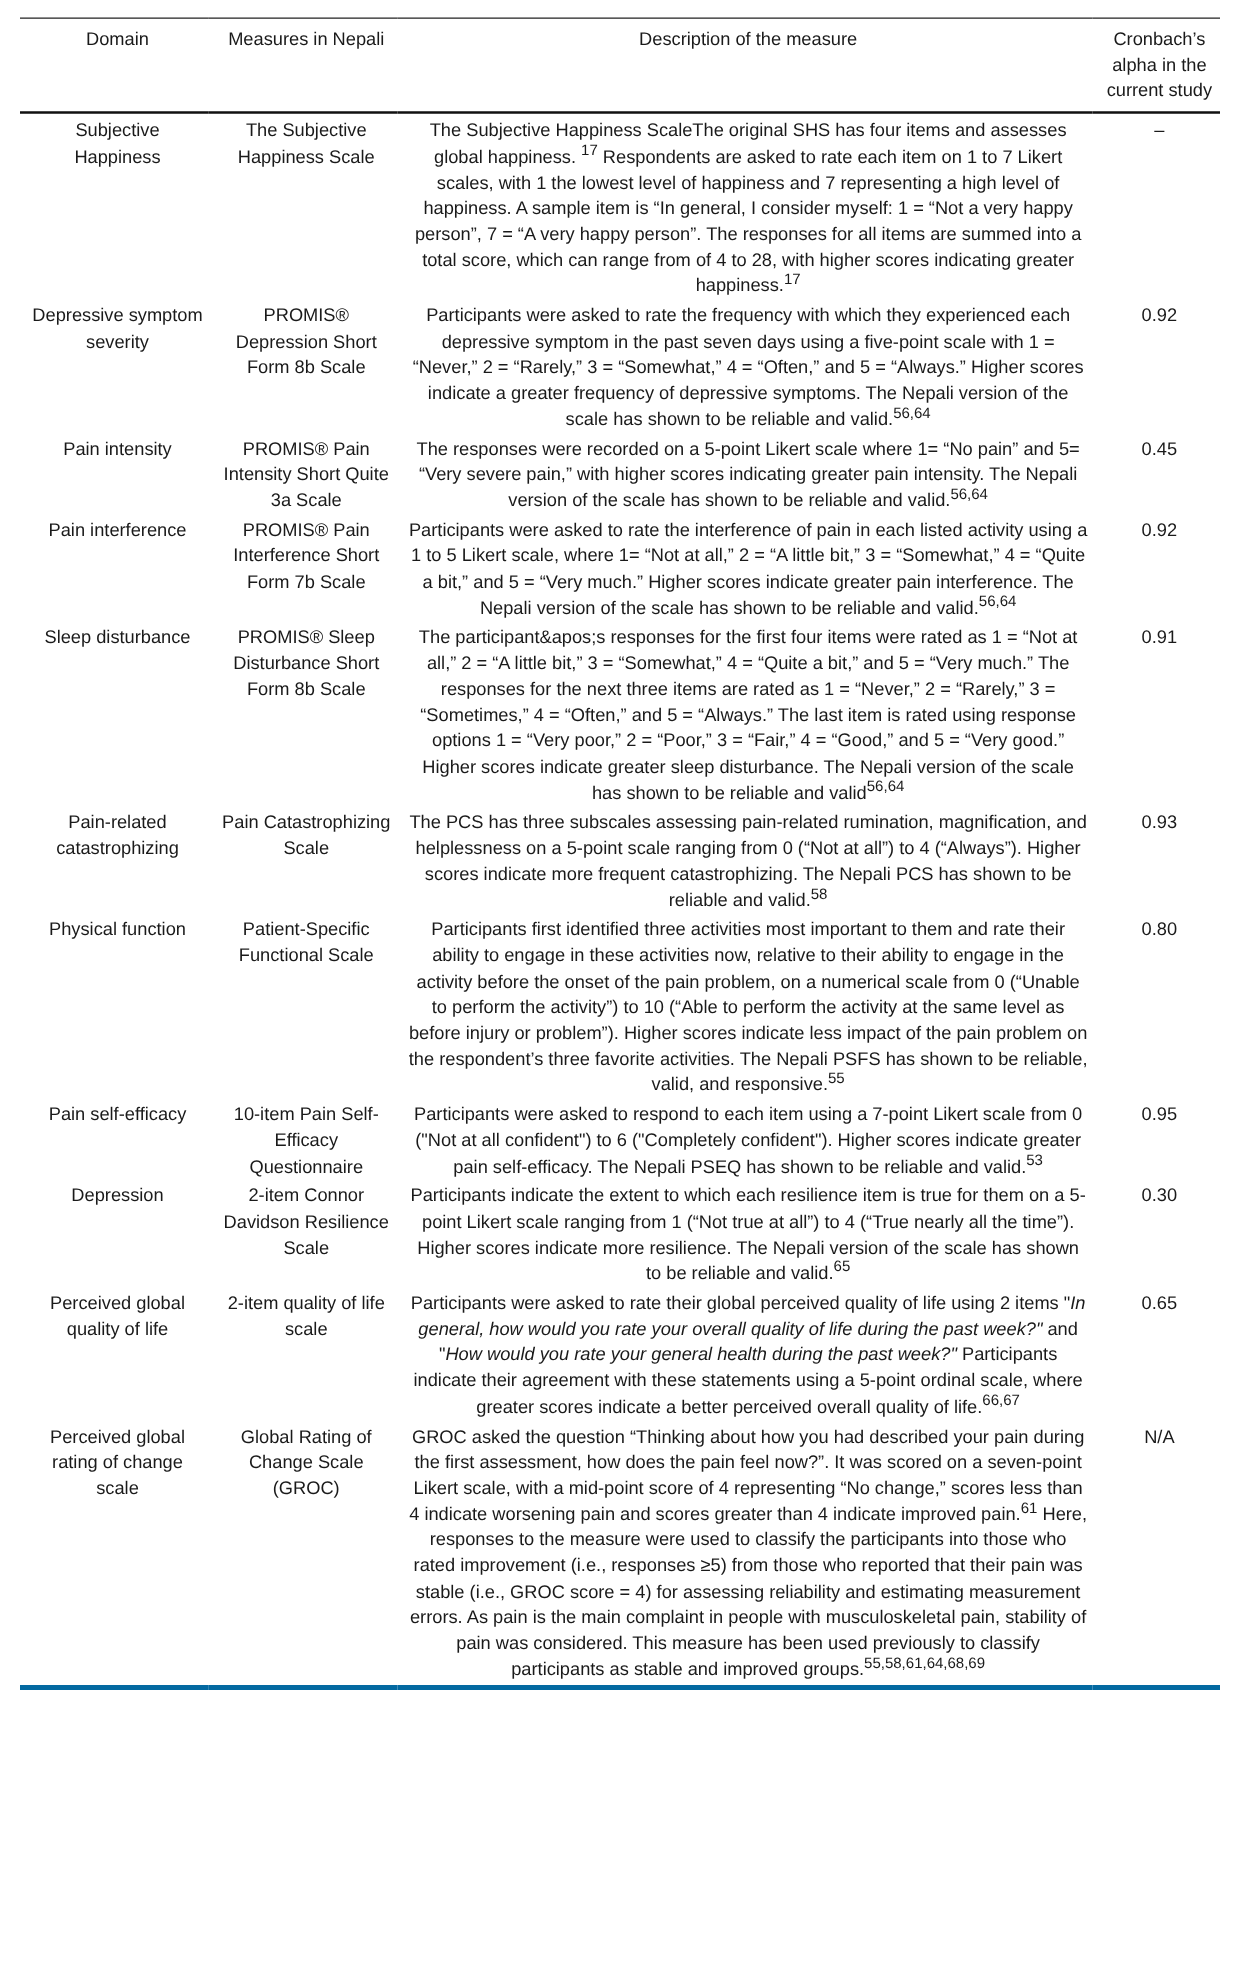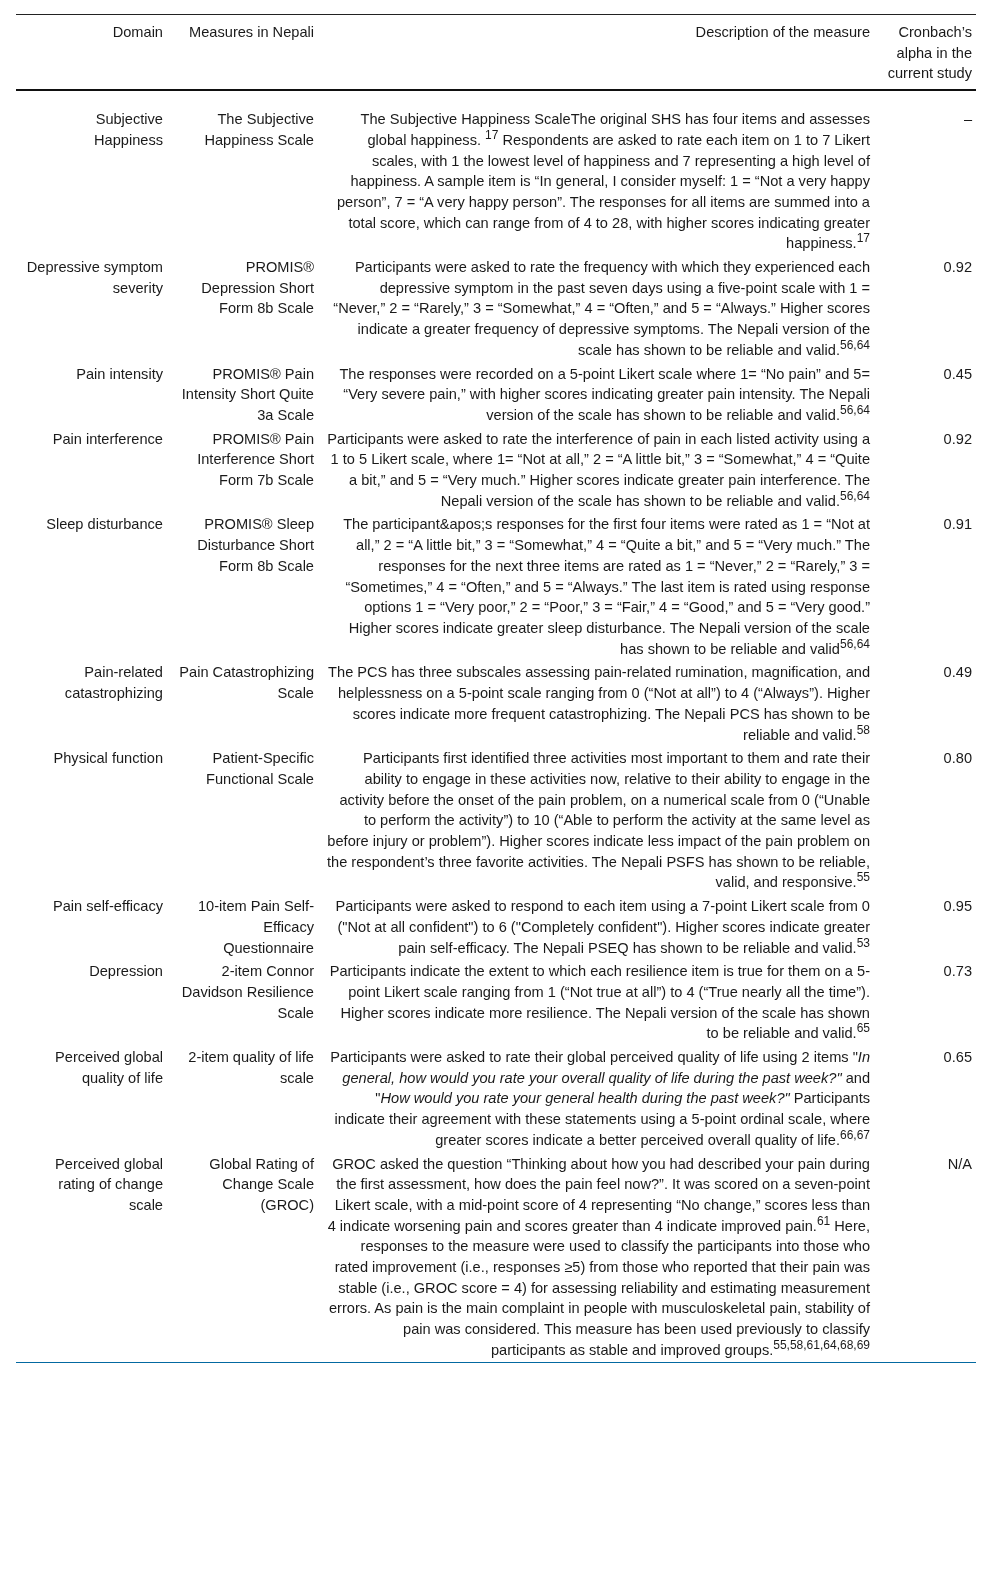--- a/index.html
+++ b/index.html
@@ -6,27 +6,27 @@
   body {
     width: 1000px; height: 1583px; overflow: hidden;
     font-family: "Liberation Sans", sans-serif;
     color: #1a1a1a;
     font-size: 14.6px;
     line-height: 20.7px;
   }
   .wrap { position: absolute; left: 16px; top: 14px; width: 960px; }
   table { border-collapse: collapse; width: 960px; table-layout: fixed; }
   thead tr { border-top: 1px solid #222; border-bottom: 2px solid #111; }
-  tbody tr:last-child { border-bottom: 1px solid #0369a1; }
+  tbody tr:last-child { border-bottom: 4px solid #0369a1; }
   th, td {
-    text-align: right; vertical-align: top; font-weight: normal;
+    text-align: center; vertical-align: top; font-weight: normal;
     padding: 2px 4px 1px 9px;
   }
   th { padding-top: 7px; padding-bottom: 5px; }
-  tbody tr:first-child td { padding-top: 18px; }
+  tbody tr:first-child td { padding-top: 4px; }
   col.c1 { width: 151px; }
   col.c2 { width: 151px; }
   col.c3 { width: 556px; }
   col.c4 { width: 102px; }
   sup { font-size: 12px; line-height: 0; vertical-align: super; }
   em { font-style: italic; }
 </style>
 </head>
 <body>
 
@@ -74,39 +74,39 @@
         <tr>
           <td>Sleep disturbance</td>
           <td>PROMIS® Sleep Disturbance Short Form 8b Scale</td>
           <td><span>The participant&amp;apos;s responses for the first four items were rated as 1 = “Not at all,” 2 = “A little bit,” 3 = “Somewhat,” 4 = “Quite a bit,” and 5 = “Very much.” The responses for the next three items are rated as 1 = “Never,” 2 = “Rarely,” 3 = “Sometimes,” 4 = “Often,” and 5 = “Always.” The last item is rated using response options 1 = “Very poor,” 2 = “Poor,” 3 = “Fair,” 4 = “Good,” and 5 = “Very good.” Higher scores indicate greater sleep disturbance. The Nepali version of the scale has shown to be reliable and valid</span><sup>56,64</sup></td>
           <td>0.91</td>
         </tr>
         <tr>
           <td>Pain-related catastrophizing</td>
           <td>Pain Catastrophizing Scale</td>
           <td><span>The PCS has three subscales assessing pain-related rumination, magnification, and helplessness on a 5-point scale ranging from 0 (“Not at all”) to 4 (“Always”). Higher scores indicate more frequent catastrophizing. The Nepali PCS has shown to be reliable and valid.</span><sup>58</sup></td>
-          <td>0.49</td>
+          <td>0.93</td>
         </tr>
         <tr>
           <td>Physical function</td>
           <td>Patient-Specific Functional Scale</td>
           <td><span>Participants first identified three activities most important to them and rate their ability to engage in these activities now, relative to their ability to engage in the activity before the onset of the pain problem, on a numerical scale from 0 (“Unable to perform the activity”) to 10 (“Able to perform the activity at the same level as before injury or problem”). Higher scores indicate less impact of the pain problem on the respondent’s three favorite activities. The Nepali PSFS has shown to be reliable, valid, and responsive.</span><sup>55</sup></td>
           <td>0.80</td>
         </tr>
         <tr>
           <td>Pain self-efficacy</td>
           <td>10-item Pain Self-Efficacy Questionnaire</td>
           <td><span>Participants were asked to respond to each item using a 7-point Likert scale from 0 ("Not at all confident") to 6 ("Completely confident"). Higher scores indicate greater pain self-efficacy. The Nepali PSEQ has shown to be reliable and valid.</span><sup>53</sup></td>
           <td>0.95</td>
         </tr>
         <tr>
           <td>Depression</td>
           <td>2-item Connor Davidson Resilience Scale</td>
           <td><span>Participants indicate the extent to which each resilience item is true for them on a 5-point Likert scale ranging from 1 (“Not true at all”) to 4 (“True nearly all the time”). Higher scores indicate more resilience. The Nepali version of the scale has shown to be reliable and valid.</span><sup>65</sup></td>
-          <td>0.73</td>
+          <td>0.30</td>
         </tr>
         <tr>
           <td>Perceived global quality of life</td>
           <td>2-item quality of life scale</td>
           <td><span>Participants were asked to rate their global perceived quality of life using 2 items "</span><em>In general, how would you rate your overall quality of life during the past week?"</em><span> and "</span><em>How would you rate your general health during the past week?"</em><span> Participants indicate their agreement with these statements using a 5-point ordinal scale, where greater scores indicate a better perceived overall quality of life.</span><sup>66,67</sup></td>
           <td>0.65</td>
         </tr>
         <tr>
           <td>Perceived global rating of change scale</td>
           <td>Global Rating of Change Scale (GROC)</td>

